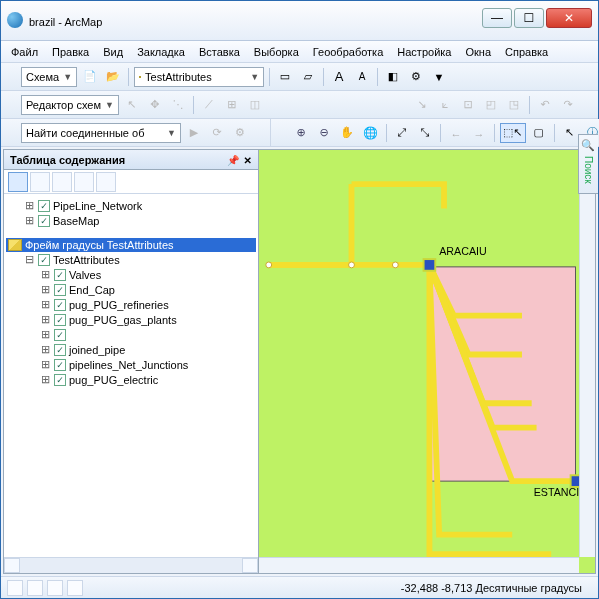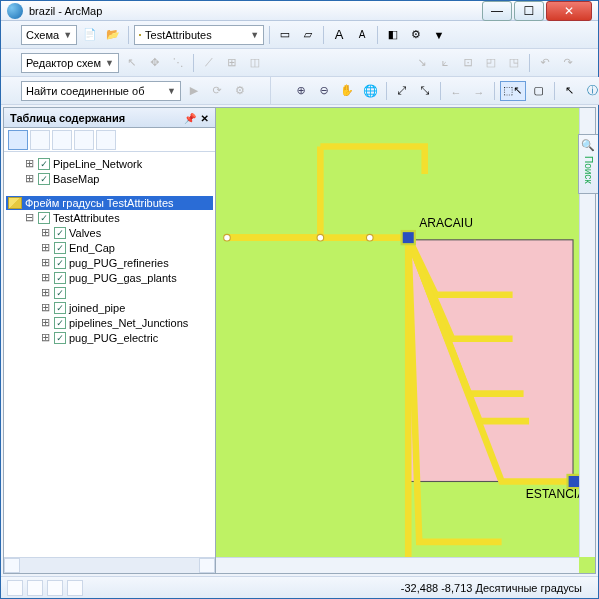--- a/index.html
+++ b/index.html
@@ -1,32 +1,32 @@
 <!DOCTYPE html>
 <html><head>
 <meta charset="utf-8">
 <style>
   * { box-sizing: border-box; font-family: Tahoma, sans-serif; font-size: 11px; }
   body { margin: 0; background: #fff; }
   .window { width: 599px; height: 599px; border: 1px solid #2a6ab0; background: #eef3fa; display: flex; flex-direction: column; position: relative; }
-  .titlebar { height: 20px; background: linear-gradient(#fdfdfe,#e6eef9); display: flex; align-items: center; padding: 0 6px; border-bottom: 1px solid #b8c8de; }
+  .titlebar { height: 40px; background: linear-gradient(#fdfdfe,#e6eef9); display: flex; align-items: flex-end; padding: 12px 6px; border-bottom: 1px solid #b8c8de; }
   .titlebar .app-icon { width: 16px; height: 16px; background: radial-gradient(circle at 30% 30%, #7cc6f0, #1a6fb5); border-radius: 50%; margin-right: 6px; }
   .titlebar .title { flex: 1; color: #000; }
   .winbtns { display: flex; gap: 0; }
   .winbtn { width: 30px; height: 20px; border: 1px solid #8aa; background: linear-gradient(#f7fbff,#d9e8f5); border-radius: 3px; margin-left: 2px; display:flex; align-items:center; justify-content:center; font-family: Arial; font-size:12px; }
   .winbtn.close { background: linear-gradient(#f07a6f,#d43c2a); color: #fff; width: 46px; border-color:#a33; }
   .menubar { height: 22px; background: linear-gradient(#fafcff,#e9f0fb); display:flex; align-items:center; padding: 0 4px; gap: 2px; border-bottom:1px solid #cbd7e8; }
   .menubar span { padding: 2px 6px; cursor: default; }
   .toolbar { height: 28px; background: linear-gradient(#f3f7fd,#e2ecf7); border-bottom:1px solid #cbd7e8; display:flex; align-items:center; padding: 0 20px; gap:3px; }
   .tb-btn { min-width:20px; height:20px; border:1px solid transparent; display:flex; align-items:center; justify-content:center; padding:0 2px; }
   .tb-sep { width:1px; height:18px; background:#b8c8de; margin:0 2px; }
   .combo { height:20px; background:#fff; border:1px solid #9ab; display:flex; align-items:center; padding:0 4px; gap:4px; }
   .combo .dd { color:#555; font-size:9px; }
   .content { flex:1; display:flex; background:#fff; border:1px solid #9ab; margin:2px; overflow:hidden; }
-  .toc { width:212px; display:flex; flex-direction:column; border-right:1px solid #9ab; }
+  .toc { width:255px; display:flex; flex-direction:column; border-right:1px solid #9ab; }
   .toc-header { height:20px; background:linear-gradient(#eaf1fb,#d5e3f4); display:flex; align-items:center; padding:0 6px; font-weight:bold; border-bottom:1px solid #9ab; justify-content:space-between;}
   .toc-header .hbtns { display:flex; gap:4px; }
   .toc-tools { height:24px; border-bottom:1px solid #cbd7e8; display:flex; align-items:center; padding:0 4px; gap:2px; }
   .toc-tools .tbt { width:20px; height:20px; border:1px solid #cbd7e8; background:#f5f9ff; }
   .toc-tools .tbt.active { border-color:#6a9edb; background:#dcebff; }
   .tree { flex:1; overflow:auto; padding:4px 2px; background:#fff; }
   .node { display:flex; align-items:center; gap:3px; padding:1px 2px; white-space:nowrap; }
   .node .exp { width:11px; text-align:center; color:#666; }
   .node .chk { width:12px; height:12px; border:1px solid #6a8; background:#fff; display:inline-flex; align-items:center; justify-content:center; font-size:9px; color:#265; }
   .node .ficon { width:14px; height:12px; }
@@ -70,20 +70,32 @@
   <div class="titlebar">
     <div class="app-icon"></div>
     <div class="title">brazil - ArcMap</div>
     <div class="winbtns">
       <div class="winbtn">—</div>
       <div class="winbtn">☐</div>
       <div class="winbtn close">✕</div>
     </div>
   </div>
 
+  <div class="menubar">
+    <span>Файл</span>
+    <span>Правка</span>
+    <span>Вид</span>
+    <span>Закладка</span>
+    <span>Вставка</span>
+    <span>Выборка</span>
+    <span>Геообработка</span>
+    <span>Настройка</span>
+    <span>Окна</span>
+    <span>Справка</span>
+  </div>
 
   <div class="toolbar">
     <div class="combo">
       <span>Схема</span>
       <span class="dd">▼</span>
     </div>
     <div class="tb-btn">
         <span class="ico">📄</span>
       </div>
     <div class="tb-btn">

